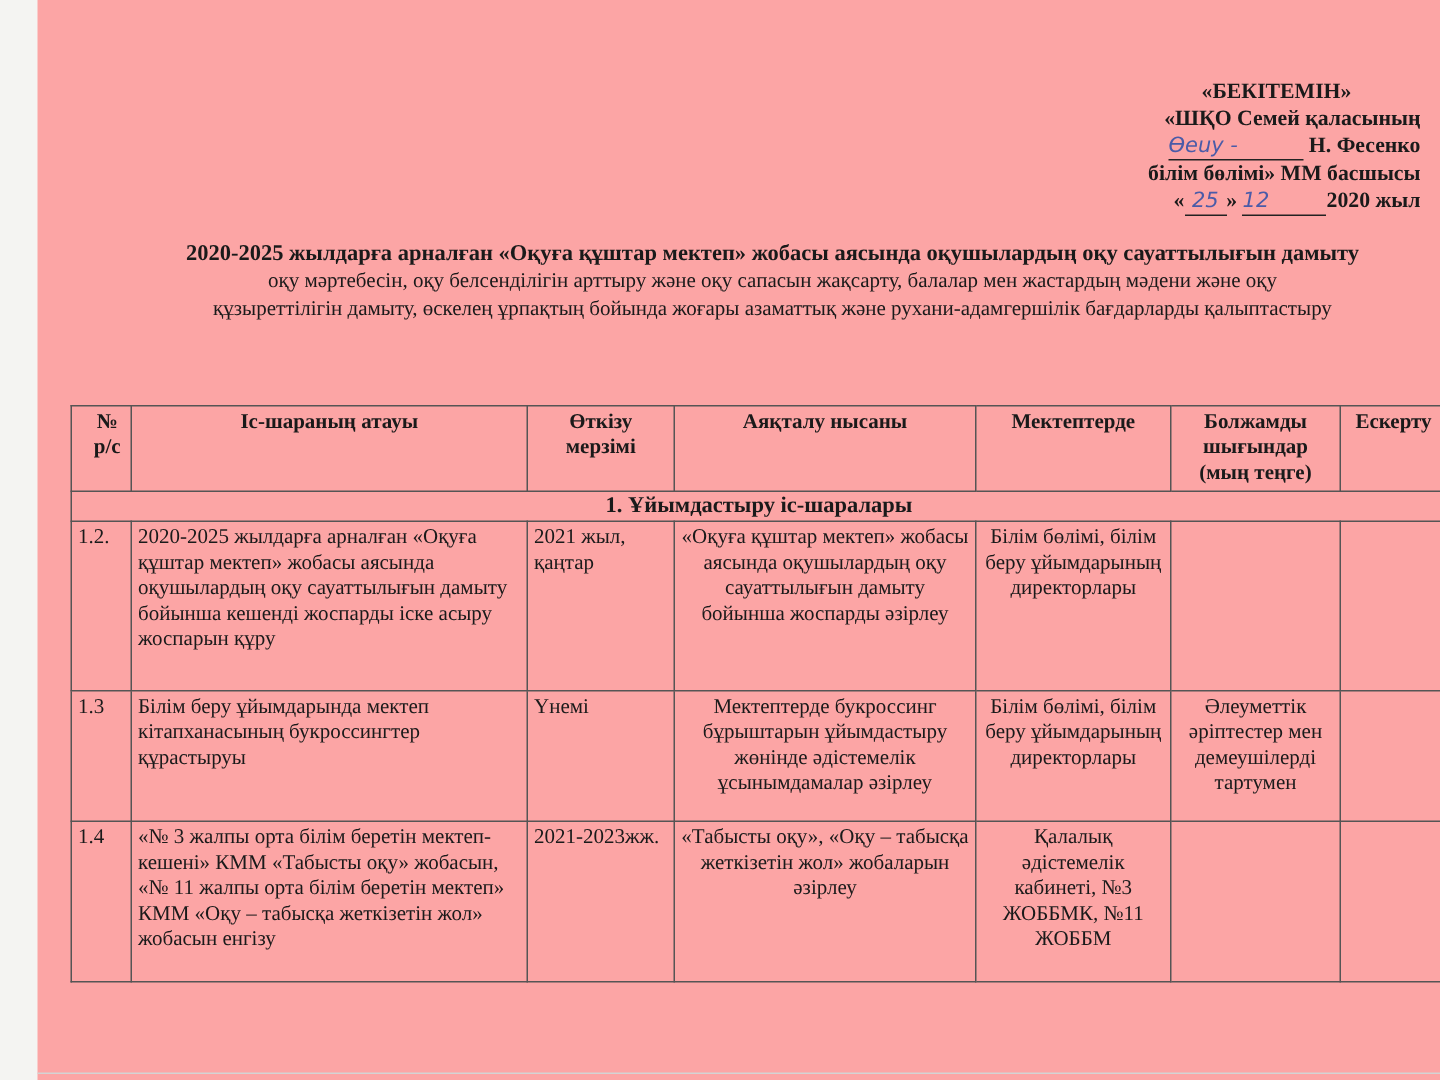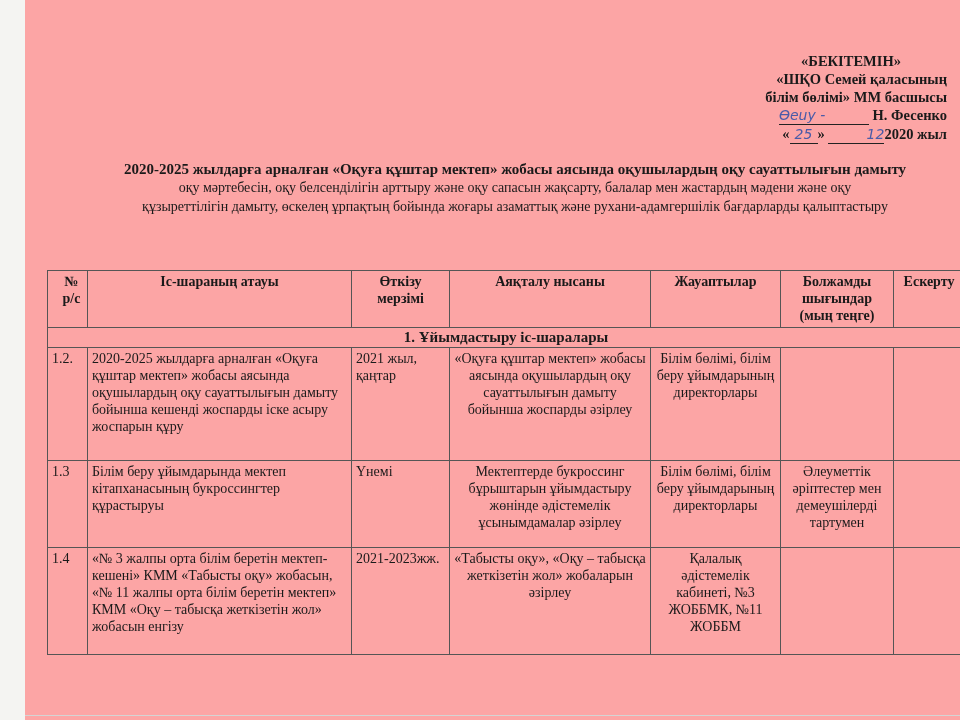--- a/index.html
+++ b/index.html
@@ -69,30 +69,30 @@
 </head>
 <body>
 
 <div class="page">
   <div class="edge-right"></div>
   <div class="edge-bottom"></div>
 
   <div class="approval">
     <div class="l1">«БЕКІТЕМІН»</div>
     <div>«ШҚО Семей қаласының</div>
-    <div>білім бөлімі» ММ басшысы</div>
     <div>
       <span class="sigline" style="width:90px;text-align:left;">
         <span class="sig-mark">Ѳeuy -</span>
       </span>
       <span>Н. Фесенко</span>
     </div>
+    <div>білім бөлімі» ММ басшысы</div>
     <div>
       <span>«</span><span class="sigline" style="width:28px;text-align:center;"><span class="sig-mark">25</span></span><span>»</span>
-      <span class="sigline" style="width:56px;text-align:right;"><span class="sig-mark">12</span></span><span>2020 жыл</span>
+      <span class="sigline" style="width:56px;text-align:left;"><span class="sig-mark">12</span></span><span>2020 жыл</span>
     </div>
   </div>
 
   <div class="title-block">
     <div class="t1">2020-2025  жылдарға арналған «Оқуға құштар мектеп» жобасы аясында оқушылардың оқу сауаттылығын дамыту</div>
     <div class="t4">оқу мәртебесін, оқу белсенділігін арттыру және оқу сапасын жақсарту, балалар мен жастардың мәдени және оқу</div>
     <div class="t4">құзыреттілігін дамыту, өскелең ұрпақтың бойында жоғары азаматтық және рухани-адамгершілік бағдарларды қалыптастыру</div>
   </div>
 
   <table class="plan">
@@ -104,21 +104,21 @@
         <col class="col-resp">
         <col class="col-cost">
         <col class="col-note">
     </colgroup>
     <tbody>
         <tr class="head">
       <th class="first">№ р/с</th>
       <th>Іс-шараның атауы</th>
       <th>Өткізу мерзімі</th>
       <th>Аяқталу нысаны</th>
-      <th>Жауаптылар</th>
+      <th>Мектептерде</th>
       <th>Болжамды шығындар (мың теңге)</th>
       <th>Ескерту</th>
     </tr>
     <tr class="section">
       <td colspan="7">1. Ұйымдастыру іс-шаралары</td>
     </tr>
     <tr class="r1">
       <td>1.2.</td>
       <td class="left">2020-2025 жылдарға арналған «Оқуға құштар мектеп» жобасы аясында оқушылардың оқу сауаттылығын дамыту бойынша кешенді жоспарды іске асыру жоспарын құру</td>
       <td class="left">2021 жыл, қаңтар</td>

